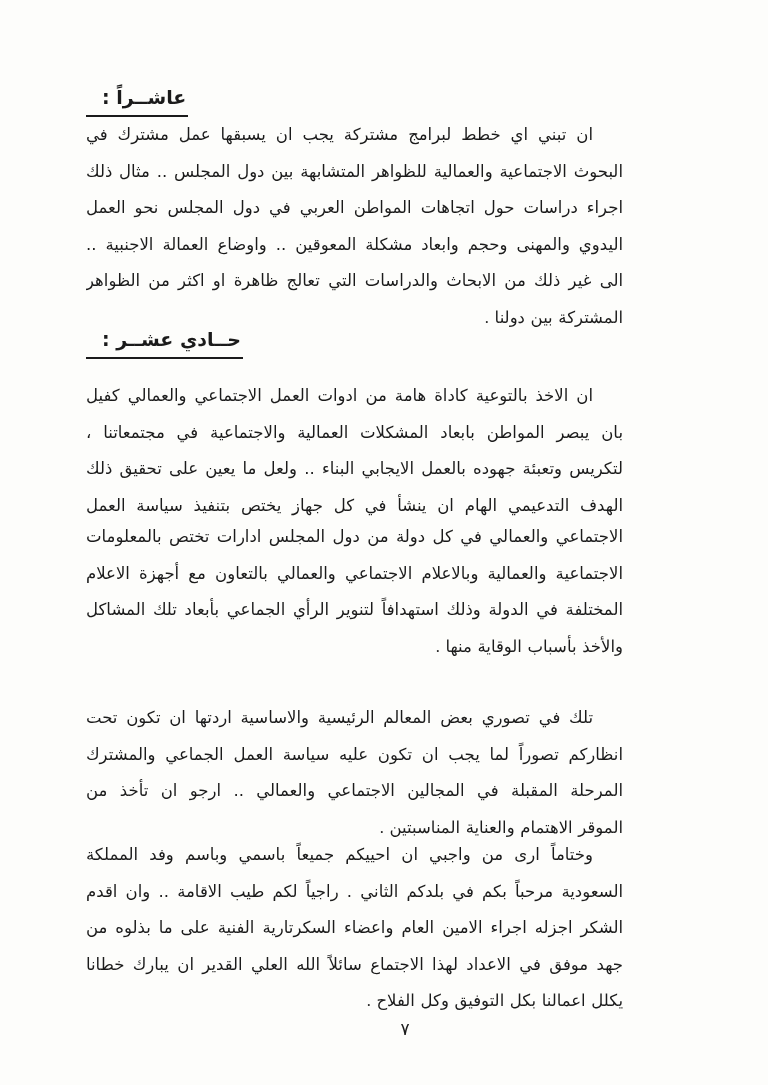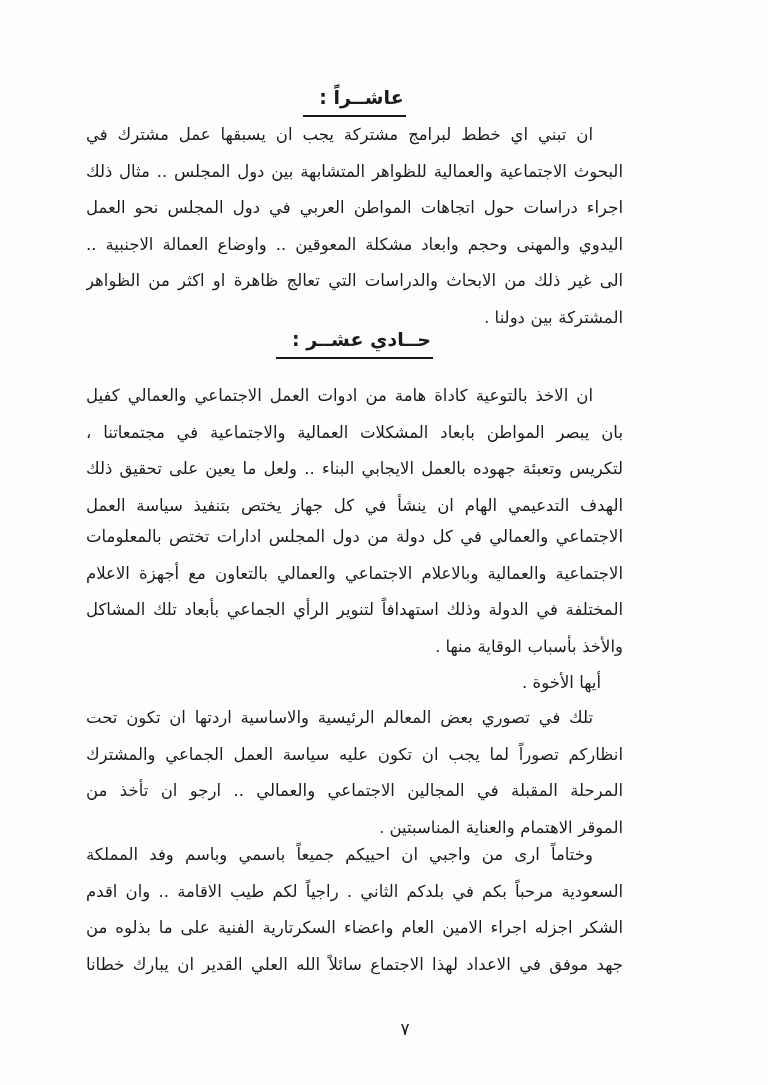--- a/index.html
+++ b/index.html
@@ -19,21 +19,21 @@
     height:36.5px;
     text-align:justify;
     text-align-last:justify;
     overflow:hidden;
     word-spacing:1.5px;
   }
   .ln.end   { text-align-last:right;font-family:Liberation Serif, serif; }
   .ln.first { padding-right:30px; }
   .heading {
     position:absolute; right:145px; width:537px;
-    text-align:center;
+    text-align:left;
     font-size:19px; font-weight:bold;
   }
   .heading .hspan {
     display:inline-block;
     border-bottom:2px solid #1b1b1b;
     padding:0 2px 7px 16px;
   }
   .salutation {
     position:absolute; right:167px; width:460px;
     font-size:16.5px; line-height:36.5px;
@@ -74,31 +74,31 @@
     <div class="ln">الهدف التدعيمي الهام ان ينشأ في كل جهاز يختص بتنفيذ سياسة العمل</div>
   </div>
 
   <div class="block" style="top:519px;margin-left:10px;">
     <div class="ln">الاجتماعي والعمالي في كل دولة من دول المجلس ادارات تختص بالمعلومات</div>
     <div class="ln">الاجتماعية والعمالية وبالاعلام الاجتماعي والعمالي بالتعاون مع أجهزة الاعلام</div>
     <div class="ln">المختلفة في الدولة وذلك استهدافاً لتنوير الرأي الجماعي بأبعاد تلك المشاكل</div>
     <div class="ln end">والأخذ بأسباب الوقاية منها .</div>
   </div>
 
-  <div class="salutation" style="top:665px;">أيها الأخوة .</div>
 
   <div class="block" style="top:700px;">
     <div class="ln first">تلك في تصوري بعض المعالم الرئيسية والاساسية اردتها ان تكون تحت</div>
     <div class="ln">انظاركم تصوراً لما يجب ان تكون عليه سياسة العمل الجماعي والمشترك خلال</div>
     <div class="ln">المرحلة المقبلة في المجالين الاجتماعي والعمالي .. ارجو ان تأخذ من مجلسكم</div>
     <div class="ln end">الموقر الاهتمام والعناية المناسبتين .</div>
   </div>
 
   <div class="block" style="top:837px;">
     <div class="ln first">وختاماً ارى من واجبي ان احييكم جميعاً باسمي وباسم وفد المملكة العربية</div>
     <div class="ln">السعودية مرحباً بكم في بلدكم الثاني . راجياً لكم طيب الاقامة .. وان اقدم من</div>
     <div class="ln">الشكر اجزله اجراء الامين العام واعضاء السكرتارية الفنية على ما بذلوه من</div>
     <div class="ln">جهد موفق في الاعداد لهذا الاجتماع سائلاً الله العلي القدير ان يبارك خطانا وان</div>
+    <div class="ln end">يكلل اعمالنا بكل التوفيق وكل الفلاح .</div>
   </div>
 
   <div class="pagenum">٧</div>
 
 </div>
 
 </body></html>

